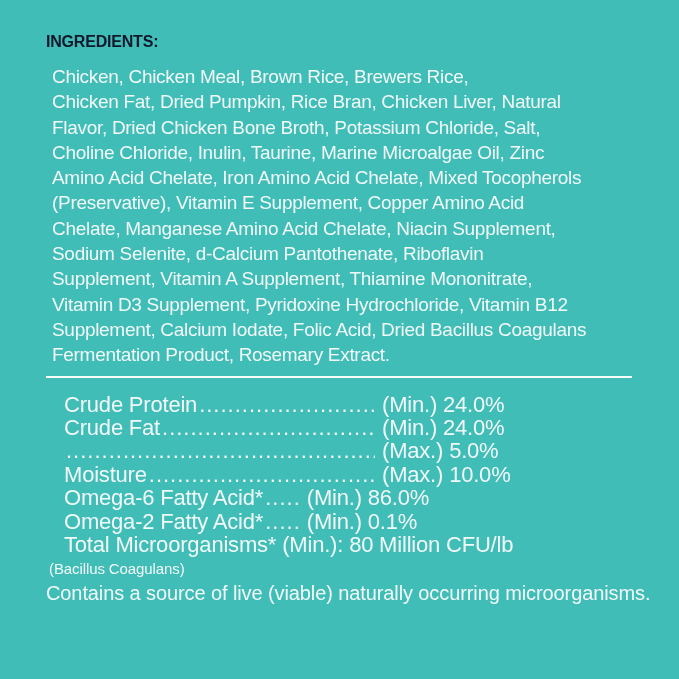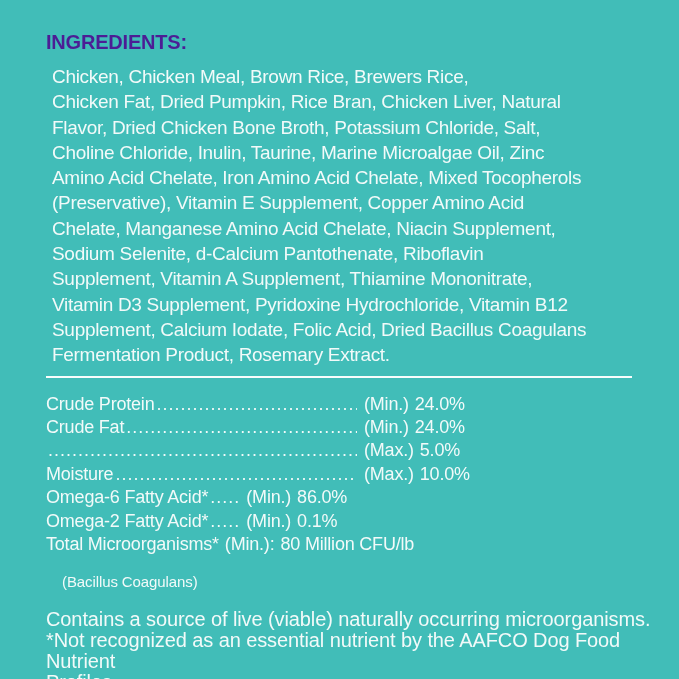--- a/index.html
+++ b/index.html
@@ -10,43 +10,43 @@
   .label-panel {
     position: relative;
     width: 679px; height: 679px;
     box-sizing: border-box;
     background: #41BDB8;
     padding: 30px 14px 0 46px;
     color: #F2FAF9;
   }
   .section-heading {
     margin: 0;
-    font-size: 20px;
+    font-size: 16px;
     font-weight: bold;
     letter-spacing: -0.2px;
     line-height: 24px;
-    color: #4c1d95;
+    color: #0f172a;
   }
   .ingredients-heading { margin-bottom: 10px; }
   .ingredients-body {
     margin: 6px;
     font-size: 19px;
     letter-spacing: -0.3px;
     line-height: 25.3px;
     white-space: pre-line;
   }
   .divider {
     width: 586px;
     height: 0;
     border: none;
     border-top: 2.5px solid #F8FDFC;
     margin: 8px 0 15px 0;
   }
   .analysis-heading { margin-bottom: 8px; }
-  .ga-rows { font-size: 18px; line-height: 23.4px; letter-spacing: -0.2px; }
+  .ga-rows { font-size: 22px; line-height: 23.4px; letter-spacing: -0.2px; margin-left: 18px; }
   .ga-row { display: flex; align-items: baseline; }
   .ga-row.short { display: block; }
   .ga-left {
     display: flex;
     align-items: baseline;
     width: 311px;
     min-width: 311px;
   }
   .ga-label { white-space: nowrap; }
   .ga-dots {
@@ -55,21 +55,21 @@
     white-space: nowrap;
     letter-spacing: 1px;
     padding-left: 2px;
   }
   .ga-row .ga-qual { margin-left: 7px; white-space: nowrap; }
   .ga-row .ga-value { margin-left: 6px; white-space: nowrap; }
   .ga-row.short .ga-qual { margin-left: 6px; }
   .ga-row.short .ga-value { margin-left: 6px; }
   .ga-dots-short { margin: 0 6px 0 2px; letter-spacing: 1px; }
   .small-line {
-    margin: 16px;
+    margin: 3px;
     font-size: 15px;
     line-height: 20.5px;
     letter-spacing: -0.1px;
   }
   .smaller-line {
     margin: 0;
     font-size: 20px;
     line-height: 21px;
     letter-spacing: -0.1px;
   }
@@ -144,16 +144,14 @@
     </div>
 
     <div class="ga-row short">
       <span class="ga-label">Total Microorganisms*</span><span class="ga-qual">(Min.):</span><span class="ga-value">80 Million CFU/lb</span>
     </div>
 
   </div>
 
   <p class="small-line">(Bacillus Coagulans)</p>
   <p class="smaller-line">Contains a source of live (viable) naturally occurring microorganisms.</p>
-  <p class="smaller-line footnote">*Not recognized as an essential nutrient by the AAFCO Dog Food Nutrient
-Profiles</p>
 
 </div>
 
 </body></html>

